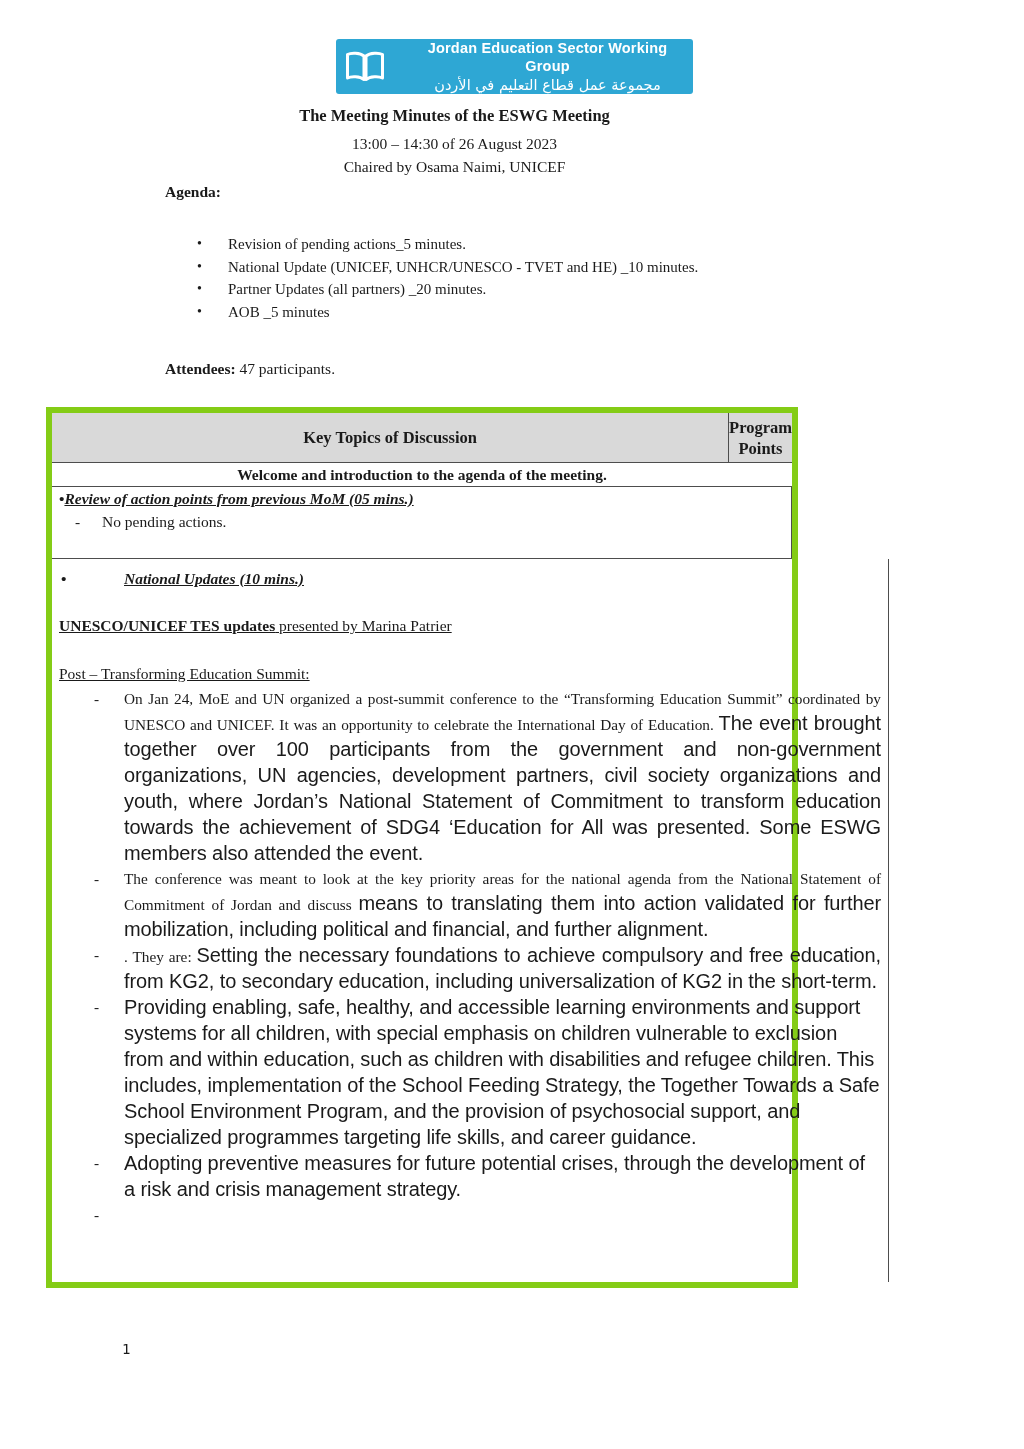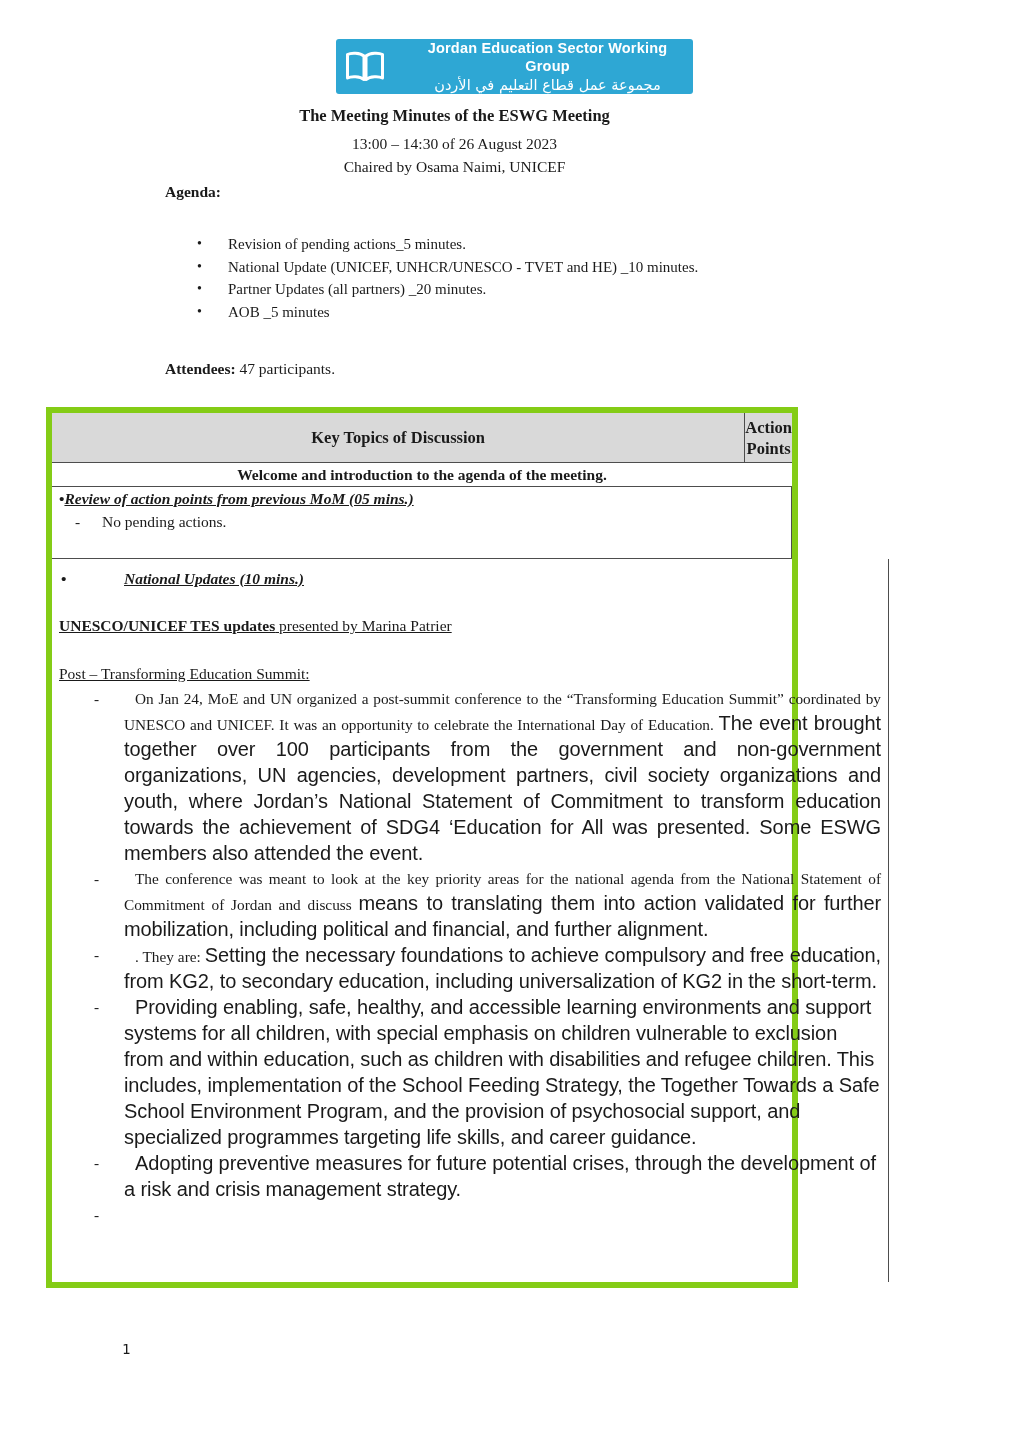--- a/index.html
+++ b/index.html
@@ -64,21 +64,21 @@
   .nat-heading .hd{ font-weight:700; font-style:italic; text-decoration:underline; }
   .tes-heading{ font-size:15.5px; line-height:21px; text-decoration:underline; margin-bottom:27px; }
   .tes-heading .b{ font-weight:700; }
   .post-heading{ font-size:15.5px; line-height:21px; text-decoration:underline; margin-bottom:3px; }
 
   .dash-list{ width:100%; }
   .dash-item{ position:relative; padding-left:65px; width:822px;
     font-size:15.3px; line-height:24px; }
   .dash-item .mk{ position:absolute; left:35px; top:0; }
   .dash-item.justify{ text-align:justify; }
-  .txt-serif{ font-family:"Liberation Serif", serif;margin-left:11px; }
+  .txt-serif{ font-family:"Liberation Serif", serif; }
   .txt-sans{ font-family:"Liberation Sans", sans-serif; font-size:20px; letter-spacing:-0.1px; }
 
   .page-number{ position:absolute; left:122px; top:1341px; font-size:14px;
     font-family:"DejaVu Sans Mono", monospace; }
 </style>
 </head>
 <body>
 
 <div class="logo-banner">
   <span class="logo-book">
@@ -121,21 +121,21 @@
 
 <div class="attendees">
   <b>Attendees:</b>
   <span>47 participants.</span>
 </div>
 
 <div class="doc-table">
 
   <div class="t-row row-header">
     <div class="cell-l">Key Topics of Discussion</div>
-    <div class="cell-r">Action Points</div>
+    <div class="cell-r">Program Points</div>
   </div>
 
   <div class="t-row row-welcome">Welcome and introduction to the agenda of the meeting.</div>
 
   <div class="t-row row-review">
     <div class="cell-l">
       <div class="review-heading">
         <span class="mk">•</span><span class="hd">Review of action points from previous MoM (05 mins.)</span>
       </div>
       <div class="review-item">

